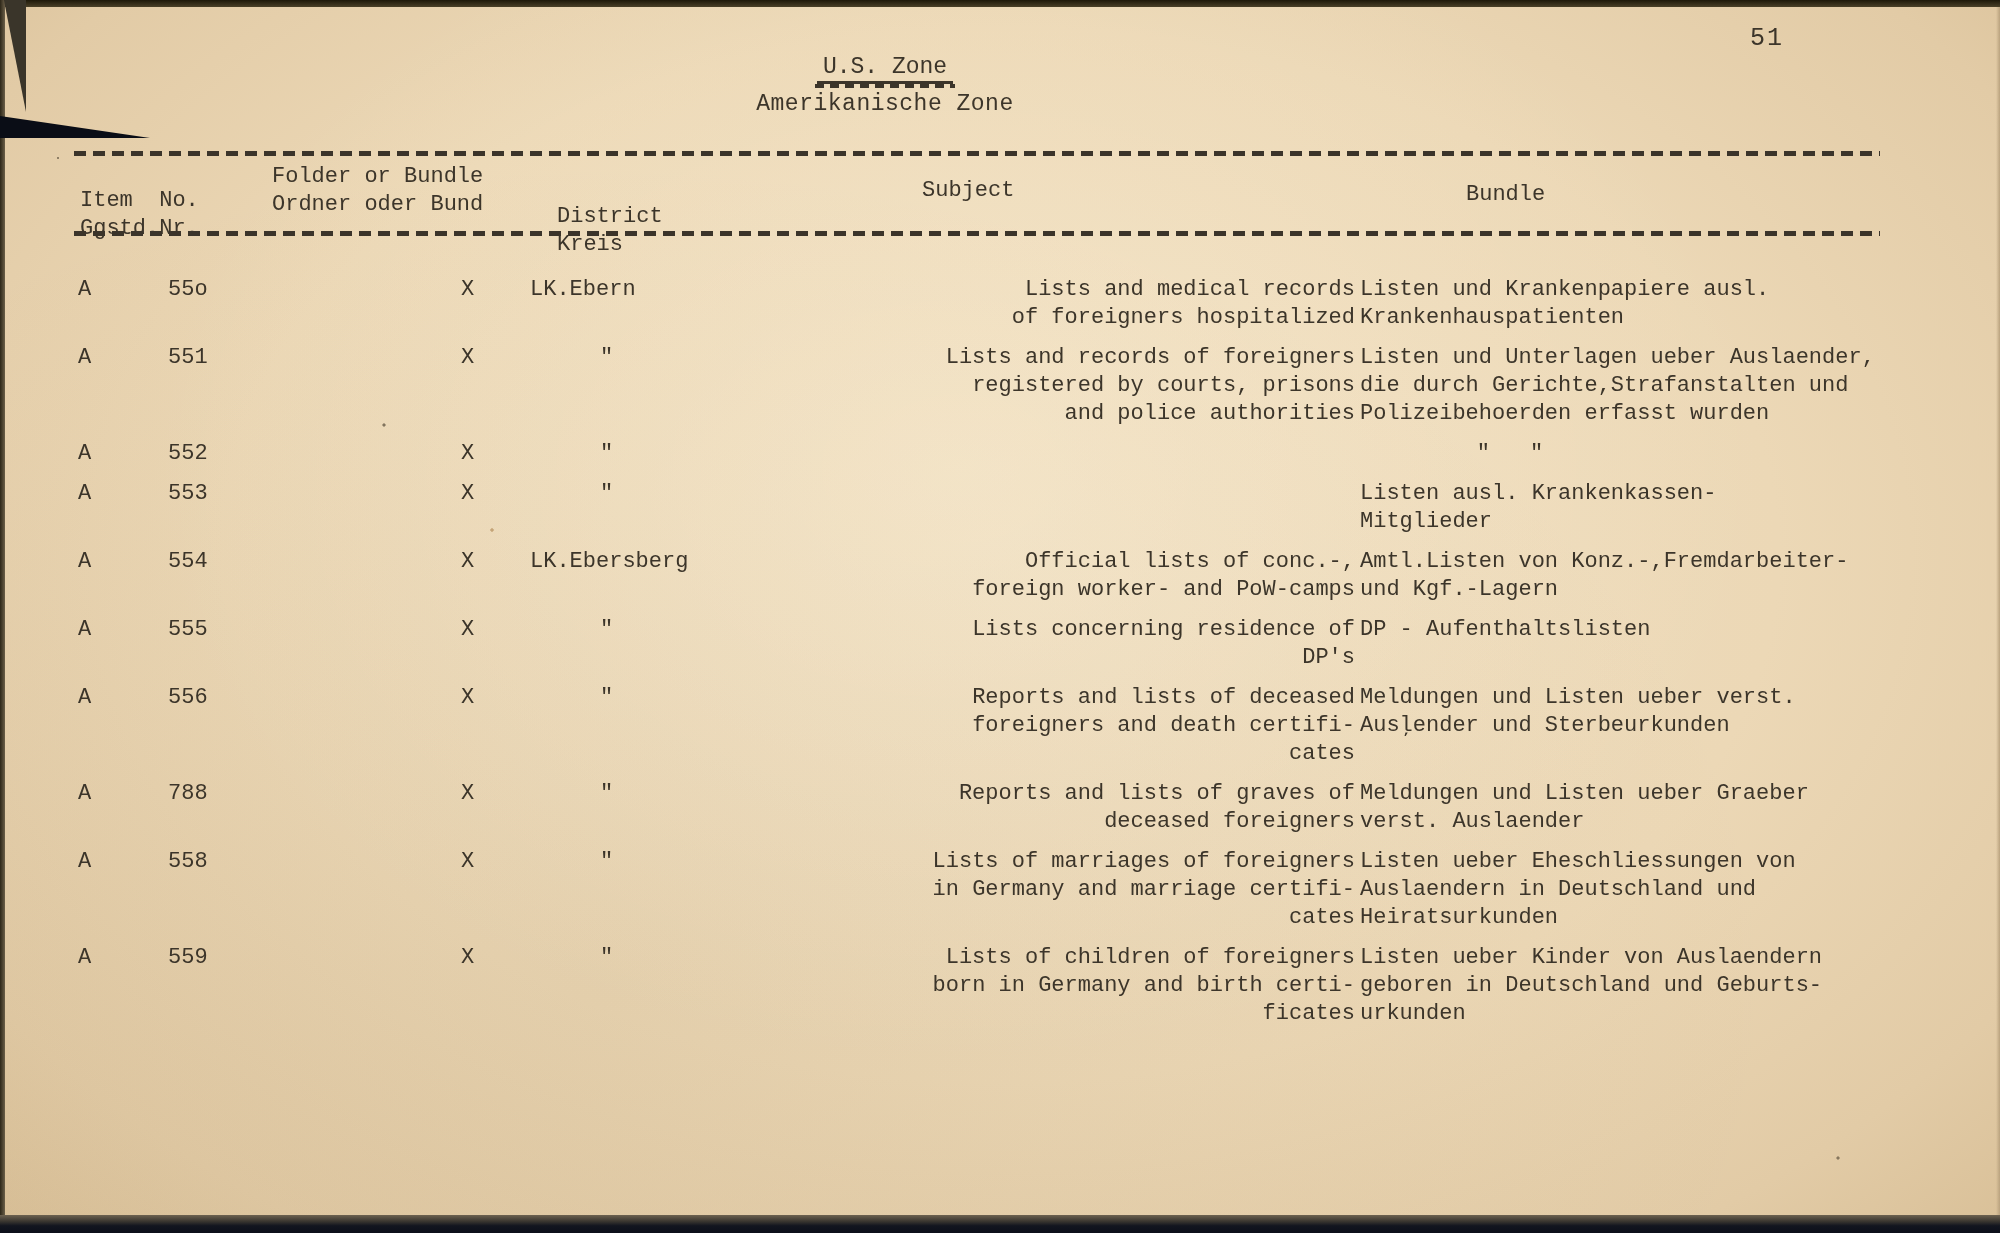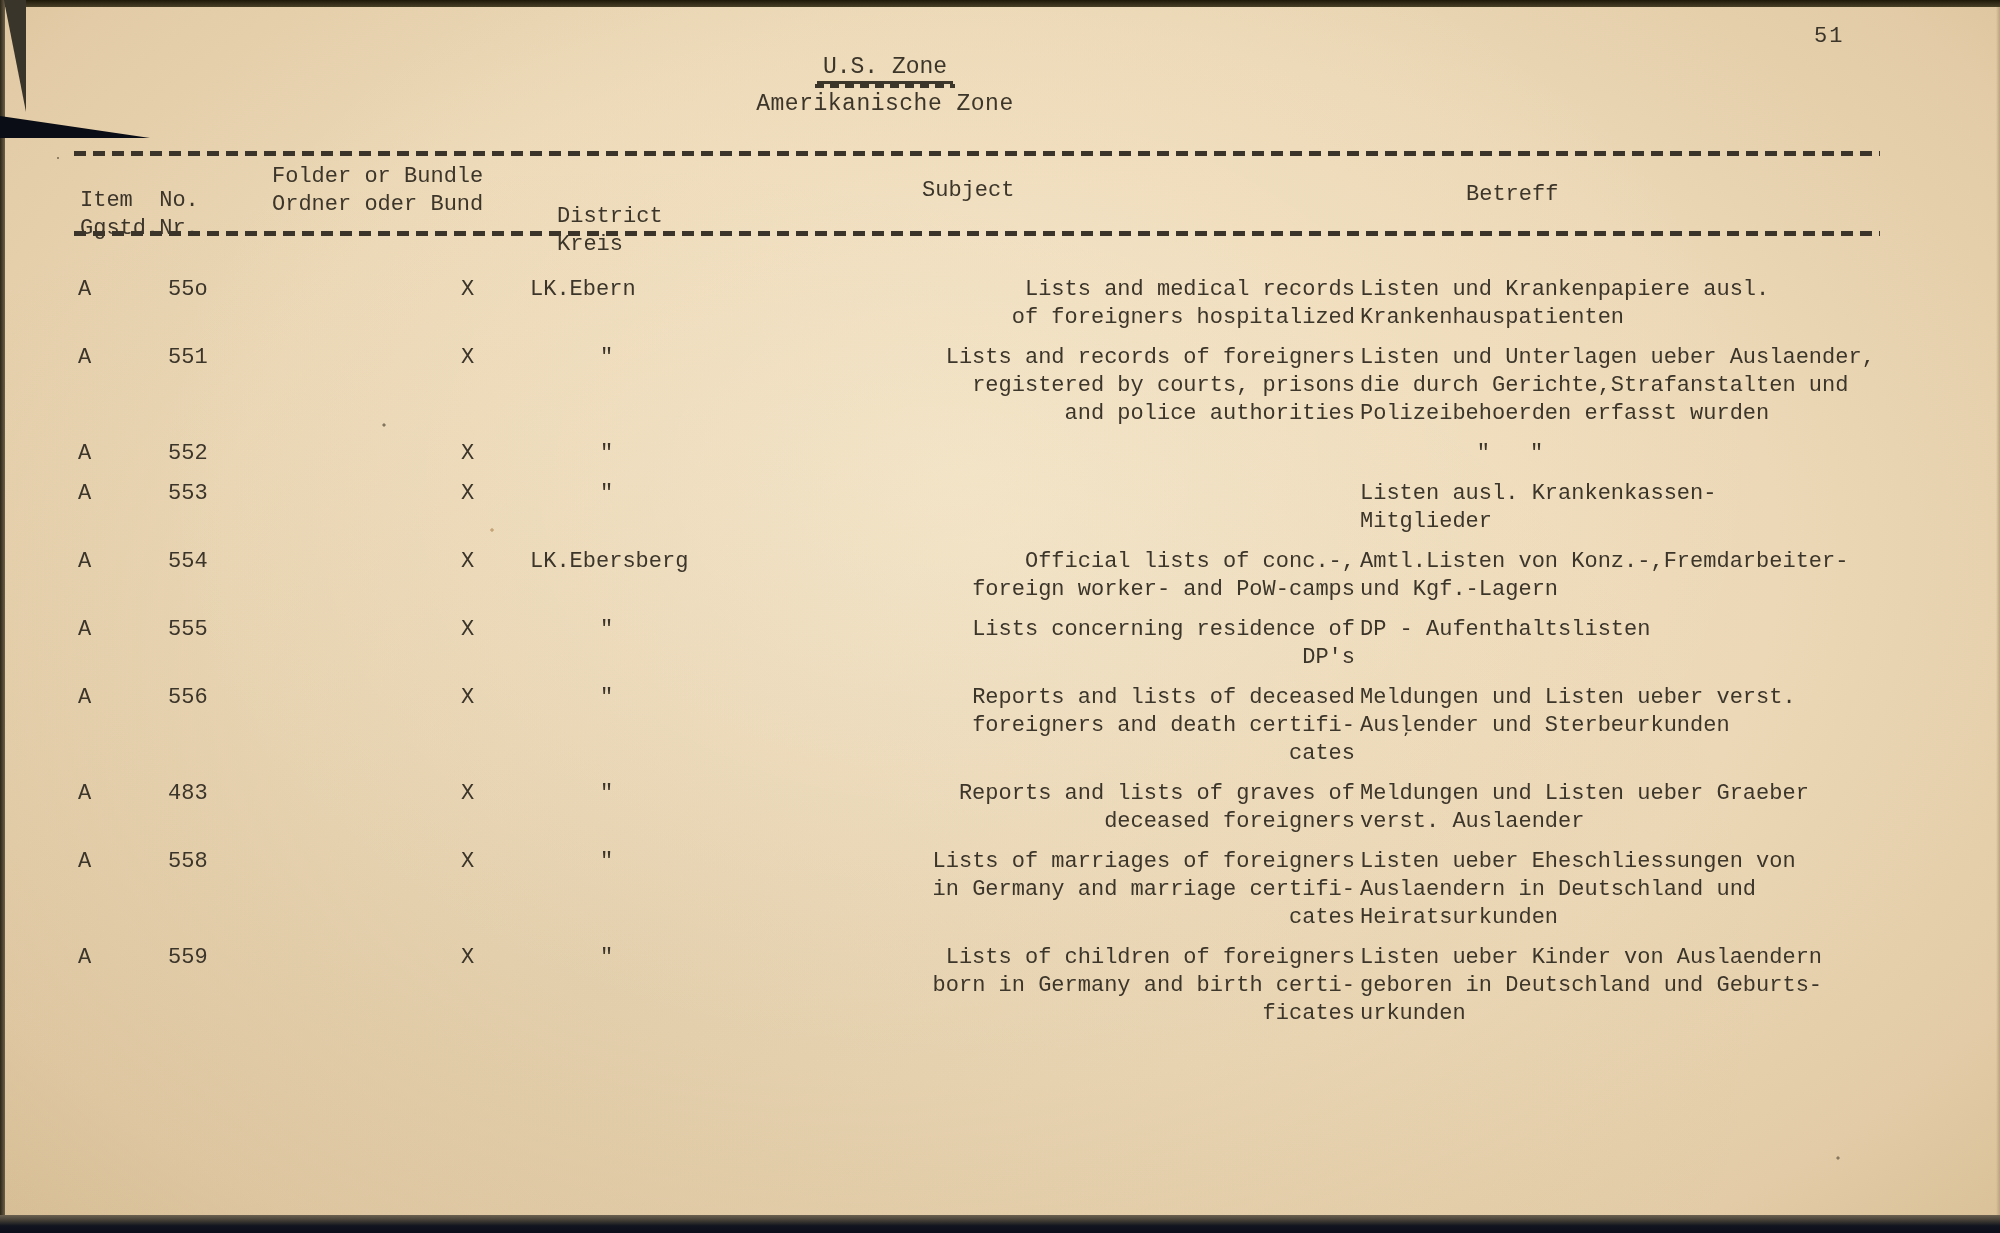--- a/index.html
+++ b/index.html
@@ -19,21 +19,21 @@
   .edge-top{left:0;top:0;width:100%;height:7px;background:linear-gradient(180deg,#1d1809,#4a4028);}
   .edge-left{left:0;top:0;width:5px;height:100%;background:linear-gradient(90deg,#2c2618,#6b5f48);}
   .edge-right{right:0;top:0;width:4px;height:100%;background:linear-gradient(270deg,#b9a27e,rgba(185,162,126,0));}
   .edge-bottom{left:0;bottom:0;width:100%;height:18px;
     background:linear-gradient(180deg,#6d6250 0%,#3a3630 35%,#12151f 60%,#0c0f1a 100%);}
   .corner-tr{right:0;top:0;width:26px;height:112px;background:#3a352a;
     clip-path:polygon(100% 0,15% 0,100% 100%);}
   .corner-bl{left:0;bottom:0;width:150px;height:26px;background:#0a0d16;
     clip-path:polygon(0 100%,100% 100%,0 15%);}
 
-  .page-number{position:absolute;left:1814px;top:24px;font-size:22px;letter-spacing:2px;}
+  .page-number{position:absolute;left:1750px;top:24px;font-size:25px;letter-spacing:2px;}
 
   .title-block{position:absolute;left:0;top:54px;width:1770px;text-align:center;}
   .title-en{display:inline-block;font-size:23px;padding:0 6px 1px 6px;
     border-bottom:3px solid #3c352a;position:relative;}
   .title-en::after{content:"";position:absolute;left:-2px;right:-2px;bottom:-7px;height:4px;
     background:repeating-linear-gradient(90deg,#3c352a 0 9px,transparent 9px 15px);}
   .title-de{font-size:23px;margin-top:7px;letter-spacing:.5px;}
 
   .rule{position:absolute;left:74px;width:1806px;height:5px;
     background:repeating-linear-gradient(90deg,#3b342a 0 12px,rgba(59,52,42,0) 12px 19px);}
@@ -93,21 +93,21 @@
 
   <div class="rule rule-top"></div>
   <div class="thead">
     <div class="th th-item">Item  No.
 Ggstd.Nr.</div>
     <div class="th th-folder">Folder or Bundle
 Ordner oder Bund</div>
     <div class="th th-district">District
 Kreis</div>
     <div class="th th-subject">Subject</div>
-    <div class="th th-betreff">Betreff</div>
+    <div class="th th-betreff">Bundle</div>
   </div>
   <div class="rule rule-bottom"></div>
 
   <div class="rows" id="rows">
       <div class="row">
     <span class="cell c-item">A</span>
     <span class="cell c-no">55o</span>
     <span class="cell c-x">X</span>
     <span class="cell c-district">LK.Ebern</span>
     <span class="cell c-subject">Lists and medical records
@@ -183,21 +183,21 @@
 foreigners and death certifi-
 cates</span>
     <span class="cell c-betreff">Meldungen und Listen ueber verst.
 Ausļender und Sterbeurkunden</span>
     <span class="spacer">X
 X
 X</span>
   </div>
       <div class="row">
     <span class="cell c-item">A</span>
-    <span class="cell c-no">483</span>
+    <span class="cell c-no">788</span>
     <span class="cell c-x">X</span>
     <span class="cell c-district ditto-district">"</span>
     <span class="cell c-subject">Reports and lists of graves of
 deceased foreigners</span>
     <span class="cell c-betreff">Meldungen und Listen ueber Graeber
 verst. Auslaender</span>
     <span class="spacer">X
 X</span>
   </div>
       <div class="row">

